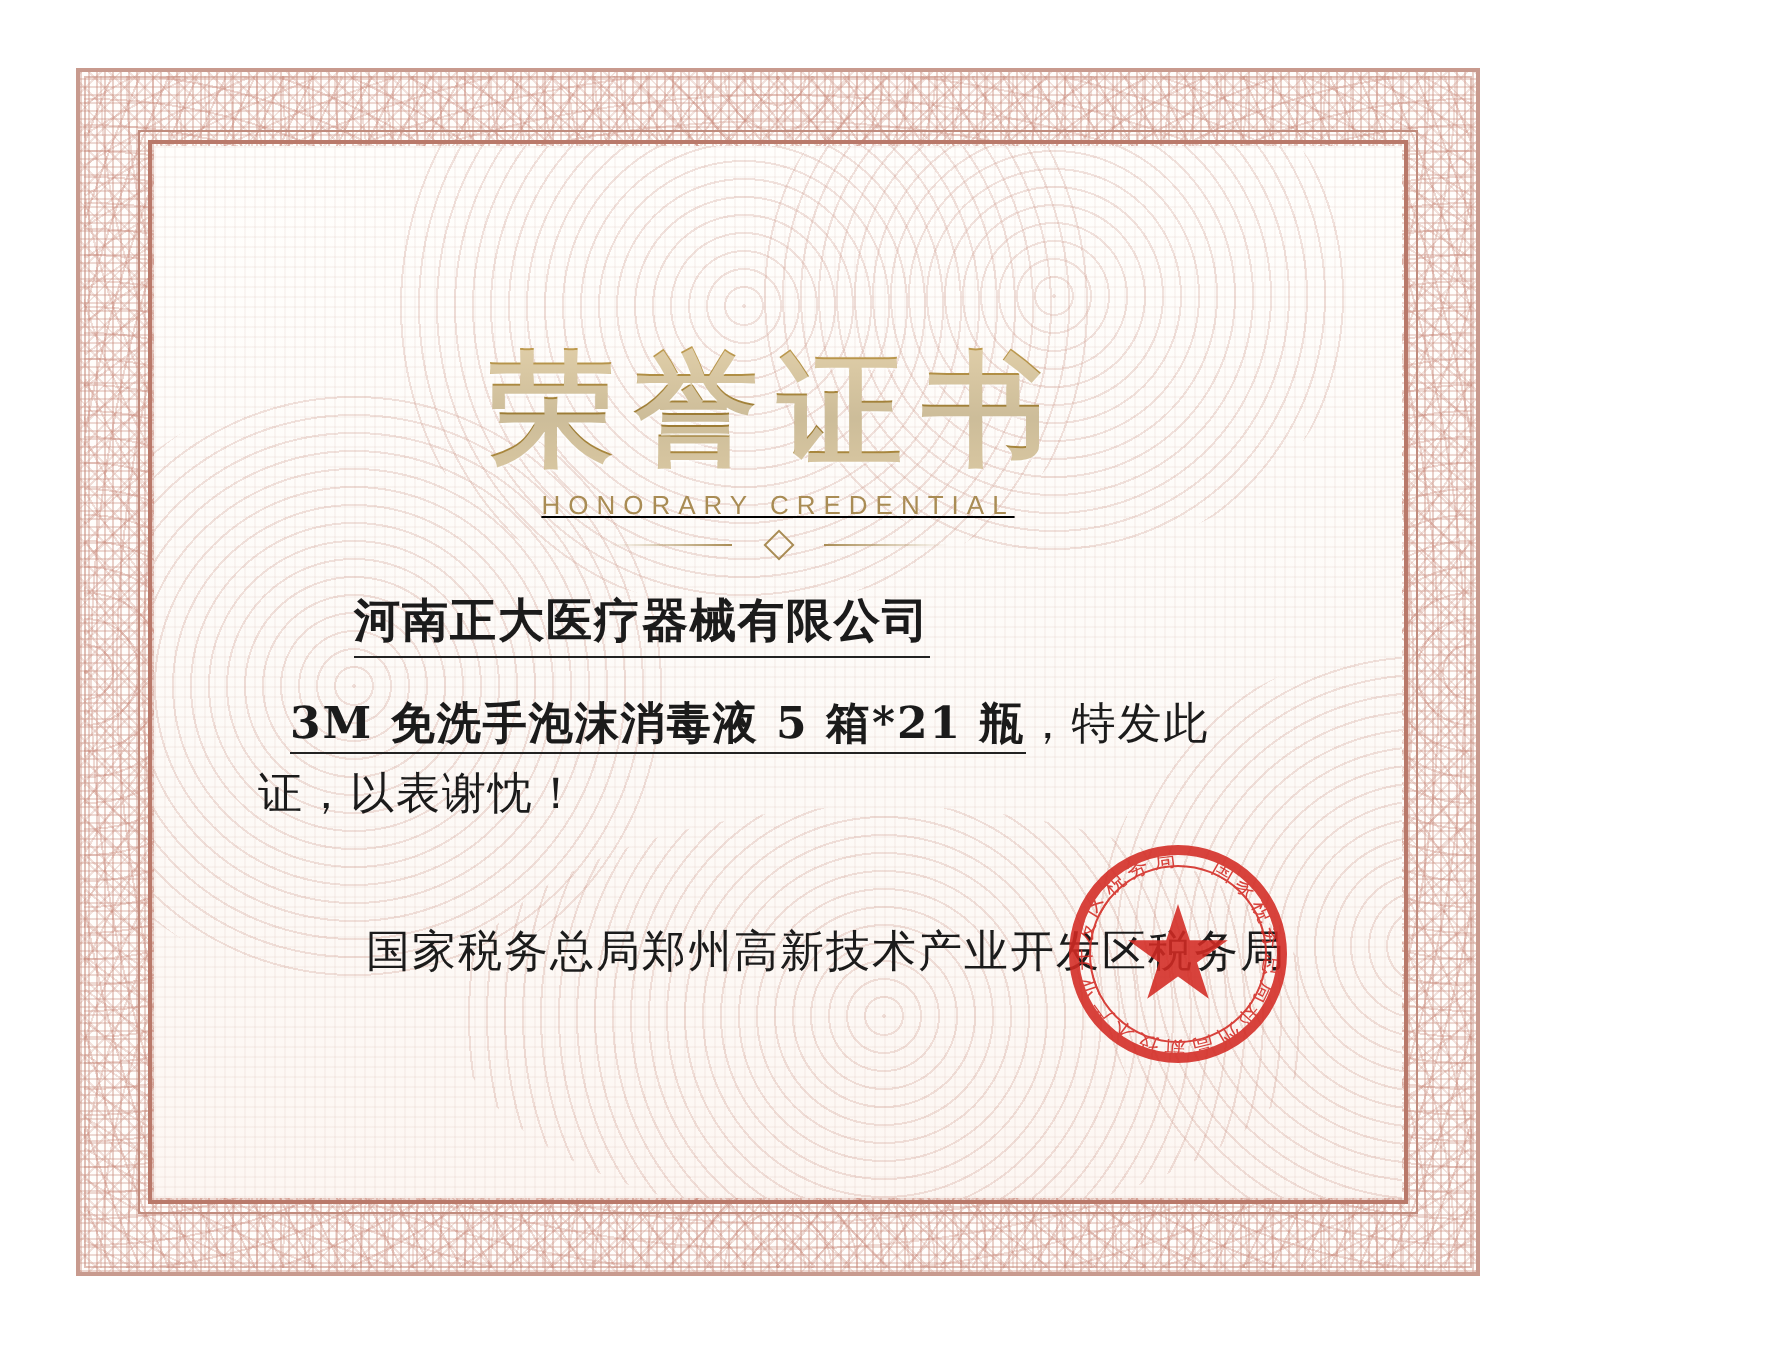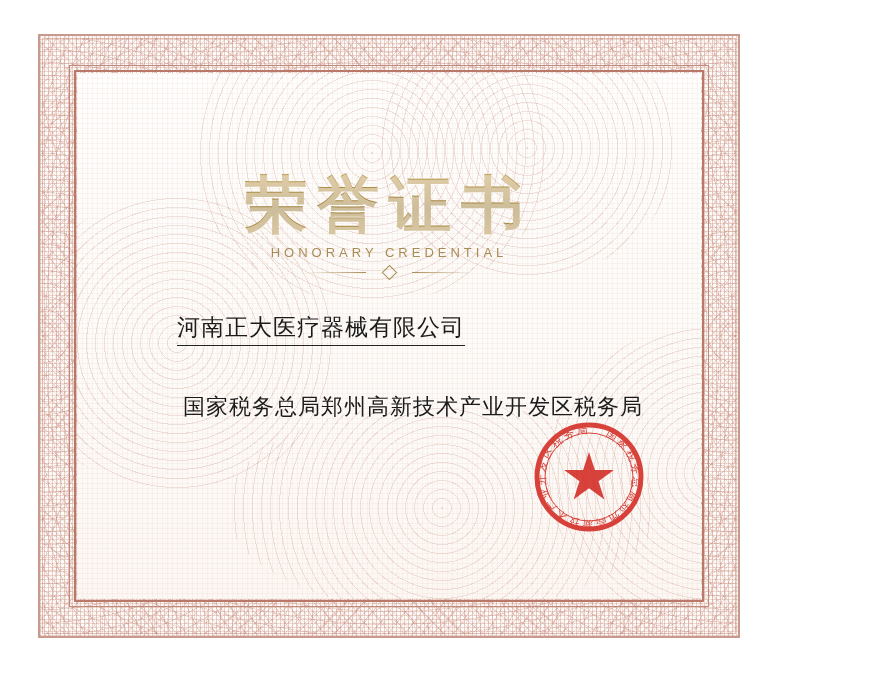--- a/index.html
+++ b/index.html
@@ -135,20 +135,21 @@
     text-shadow: 0 1px 0 rgba(255,255,255,0.5);
   }
   .subtitle-row {
     position: absolute;
     left: 0; right: 0;
     top: 172px;
     display: flex;
     align-items: center;
     justify-content: center;
     gap: 0;
+    text-decoration: underline;
   }
   .subtitle {
     font-family: "Liberation Sans", sans-serif;
     font-size: 13px;
     letter-spacing: 4px;
     color: #a98c54;
   }
   .ornament {
     margin-top: 6px;
     width: 170px;
@@ -179,27 +180,26 @@
   .body-text {
     position: absolute;
     left: 52px;
     right: 52px;
     top: 222px;
     color: #1b1b1b;
     font-family: "DejaVu Serif", "Liberation Serif", serif;
   }
   .line-recipient {
     font-size: 23px;
-    font-weight: normal;
+    font-weight: bold;
     margin-left: 48px;
     display: inline-block;
     border-bottom: 1.5px solid #222;
     padding-bottom: 2px;
     letter-spacing: 1px;
-    margin-top: 17px;
   }
   .line-thanks {
     margin-top: 22px;
     font-size: 22px;
     text-indent: 44px;
     letter-spacing: 1px;
     line-height: 1.6;
   }
   .line-item {
     margin-top: 16px;
@@ -270,20 +270,23 @@
           </div>
         </div>
       </div>
 
       <div class="body-text">
         <div>
           <span class="line-recipient">河南正大医疗器械有限公司</span>
         </div>
 
 
+        <div class="line-item">
+          <span class="u">3M 免洗手泡沫消毒液 5 箱*21 瓶</span><span>，特发此证，以表谢忱！</span>
+        </div>
 
         <div class="line-issuer">国家税务总局郑州高新技术产业开发区税务局</div>
 
       </div>
     </div>
   </div>
 
   <svg class="seal" viewBox="0 0 118 118">
     <defs>
       <path id="sealArc" d="M 59,59 m 0,-44 a 44,44 0 1,1 -0.1,0" fill="none"></path>

